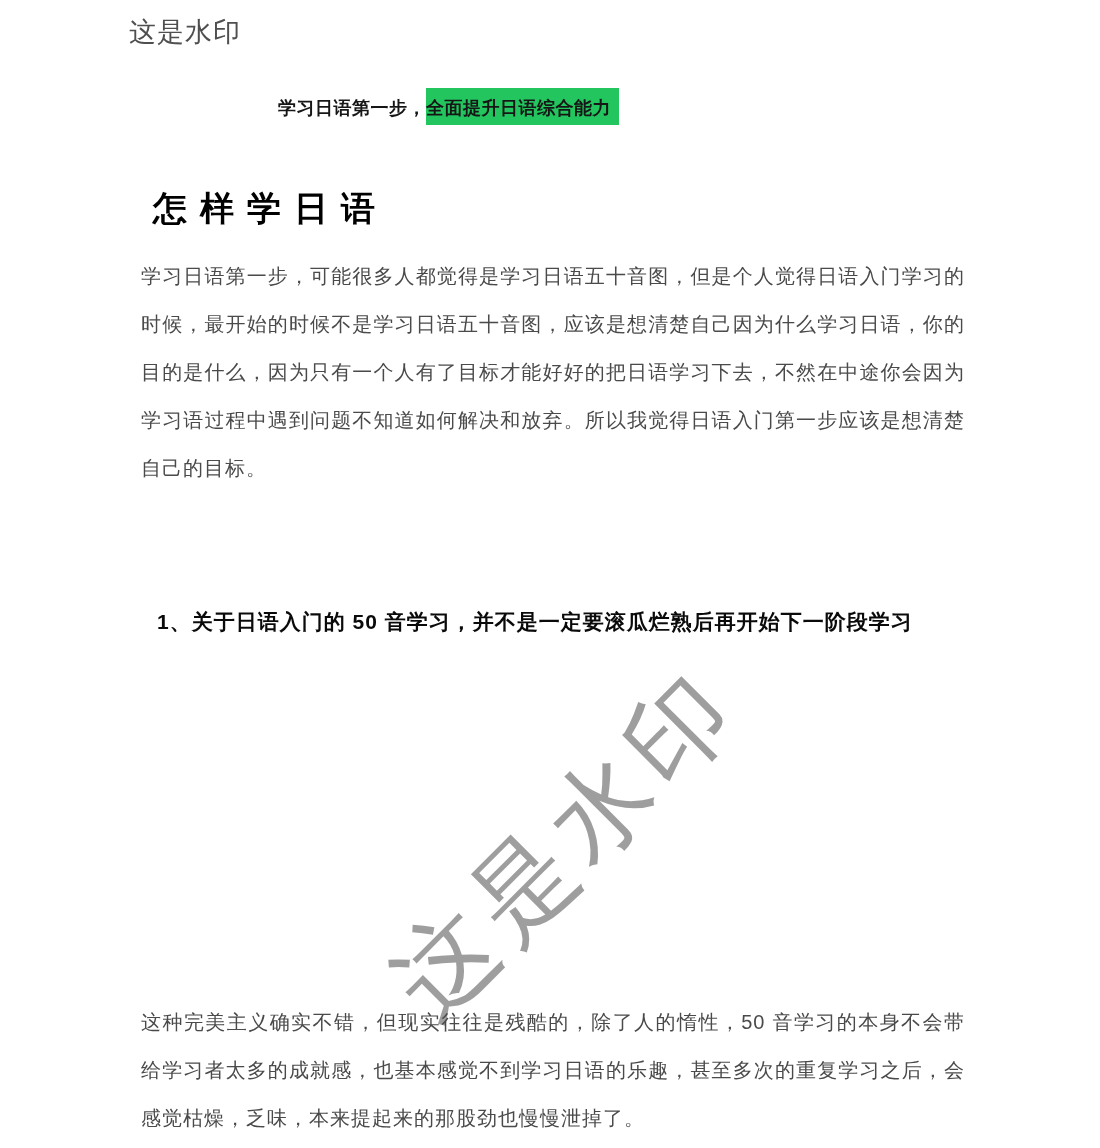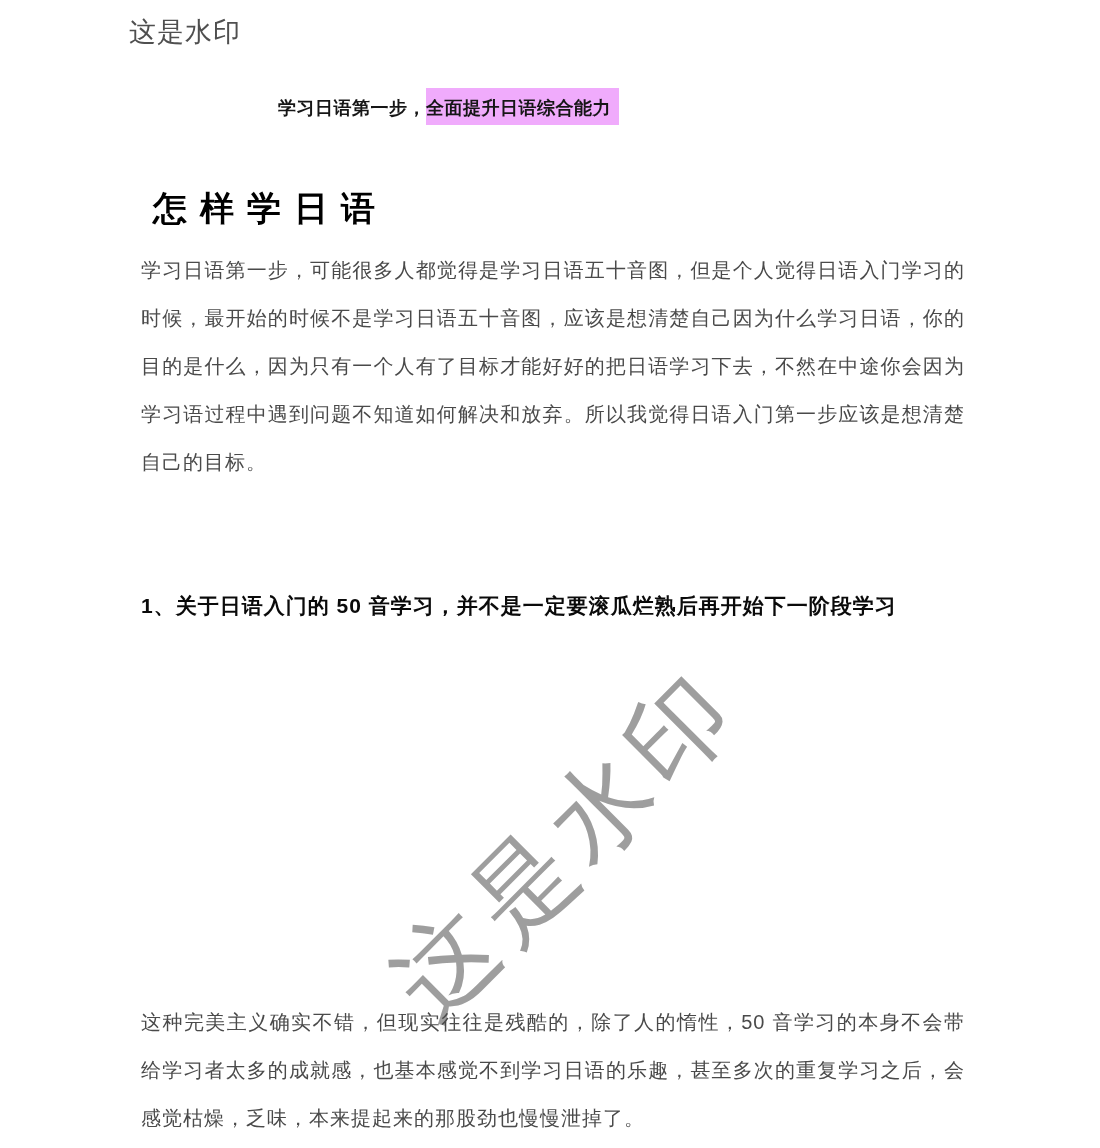--- a/index.html
+++ b/index.html
@@ -47,21 +47,21 @@
     left: 278px;
     top: 96px;
     font-size: 18px;
     font-weight: bold;
     letter-spacing: 0.5px;
     color: #161616;
     z-index: 2;
     white-space: nowrap;
   }
   .tagline .hl {
-    background: #f0abfc;
+    background: #22c55e;
     padding: 10px 8px 7px 0;
   }
   h1.title {
     position: absolute;
     left: 141px;
     top: 176px;
     margin: 12px;
     font-size: 34px;
     line-height: 41px;
     font-weight: bold;
@@ -76,26 +76,26 @@
     width: 824px;
     margin: 0;
     font-size: 20px;
     line-height: 48px;
     letter-spacing: 1px;
     color: #4a4a4a;
     text-align: justify;
     text-justify: inter-character;
     z-index: 2;
   }
-  #p-intro { top: 246px; }
+  #p-intro { top: 252px; }
   h2.sec {
     position: absolute;
     left: 141px;
     top: 582px;
-    margin: 0;
+    margin: 16px;
     width: 860px;
     font-size: 21px;
     line-height: 48px;
     font-weight: bold;
     letter-spacing: 1px;
     color: #0a0a0a;
     z-index: 2;
     white-space: nowrap;
   }
   #p-s1a { top: 629px; }

